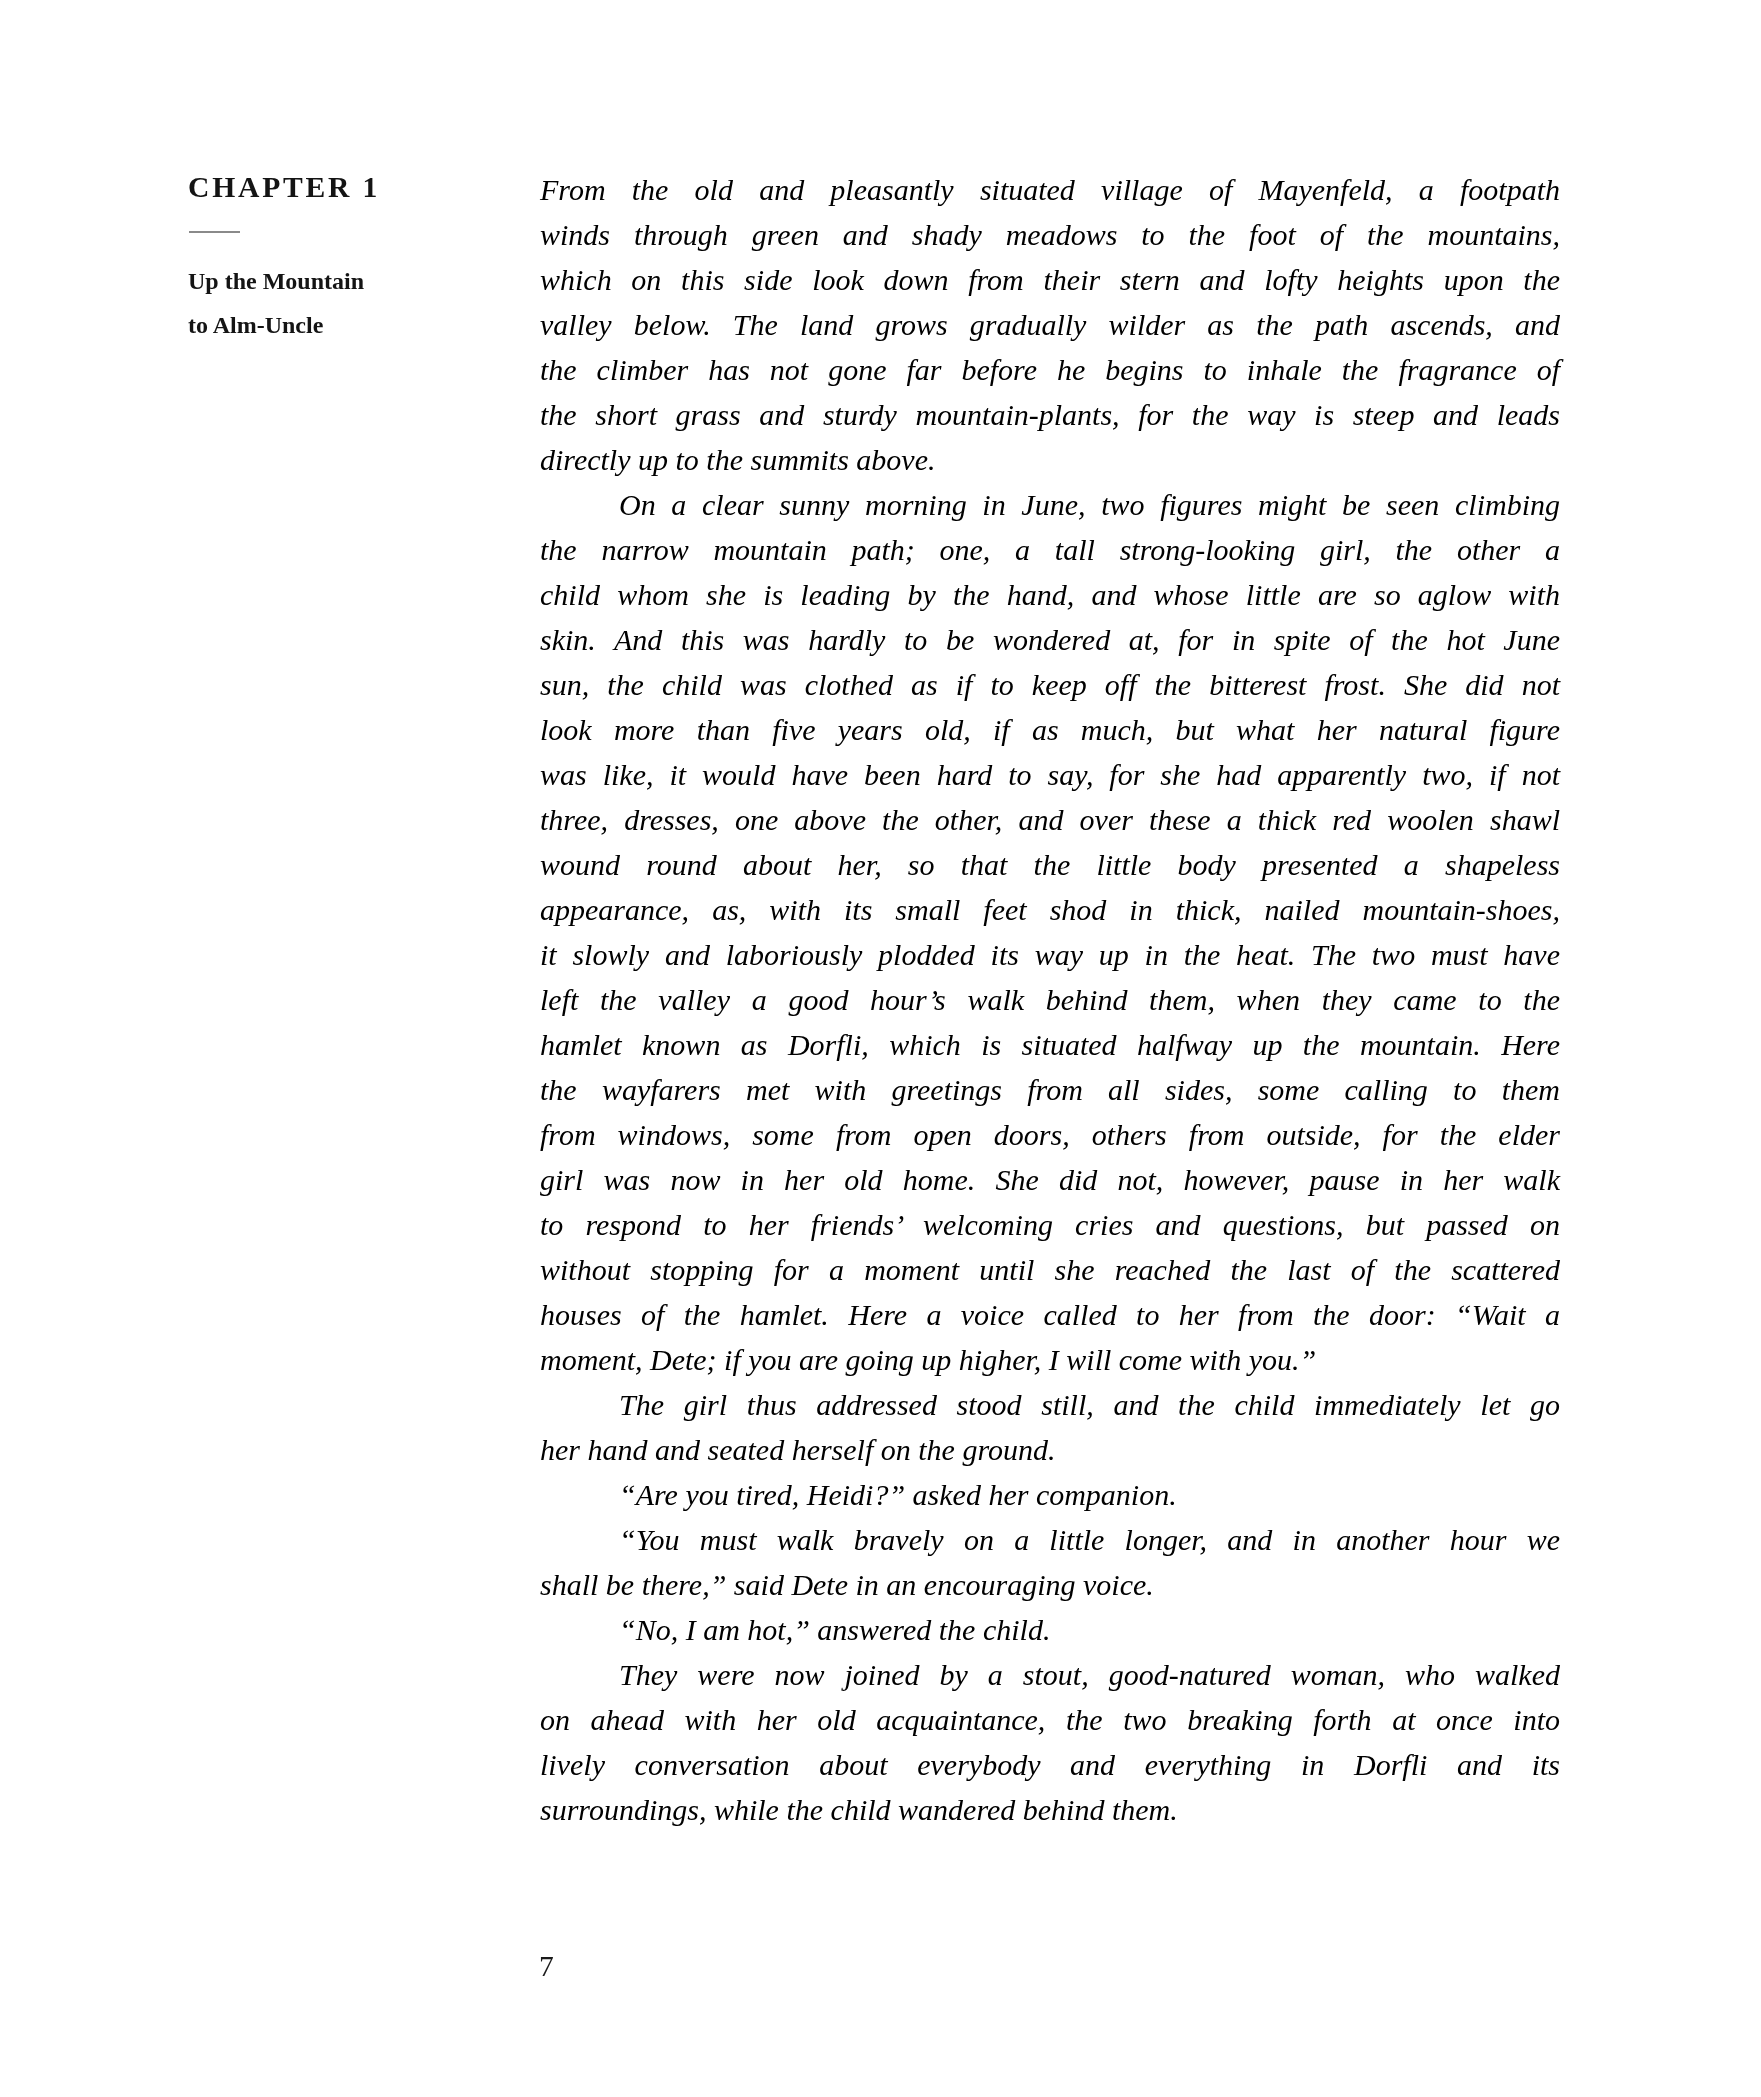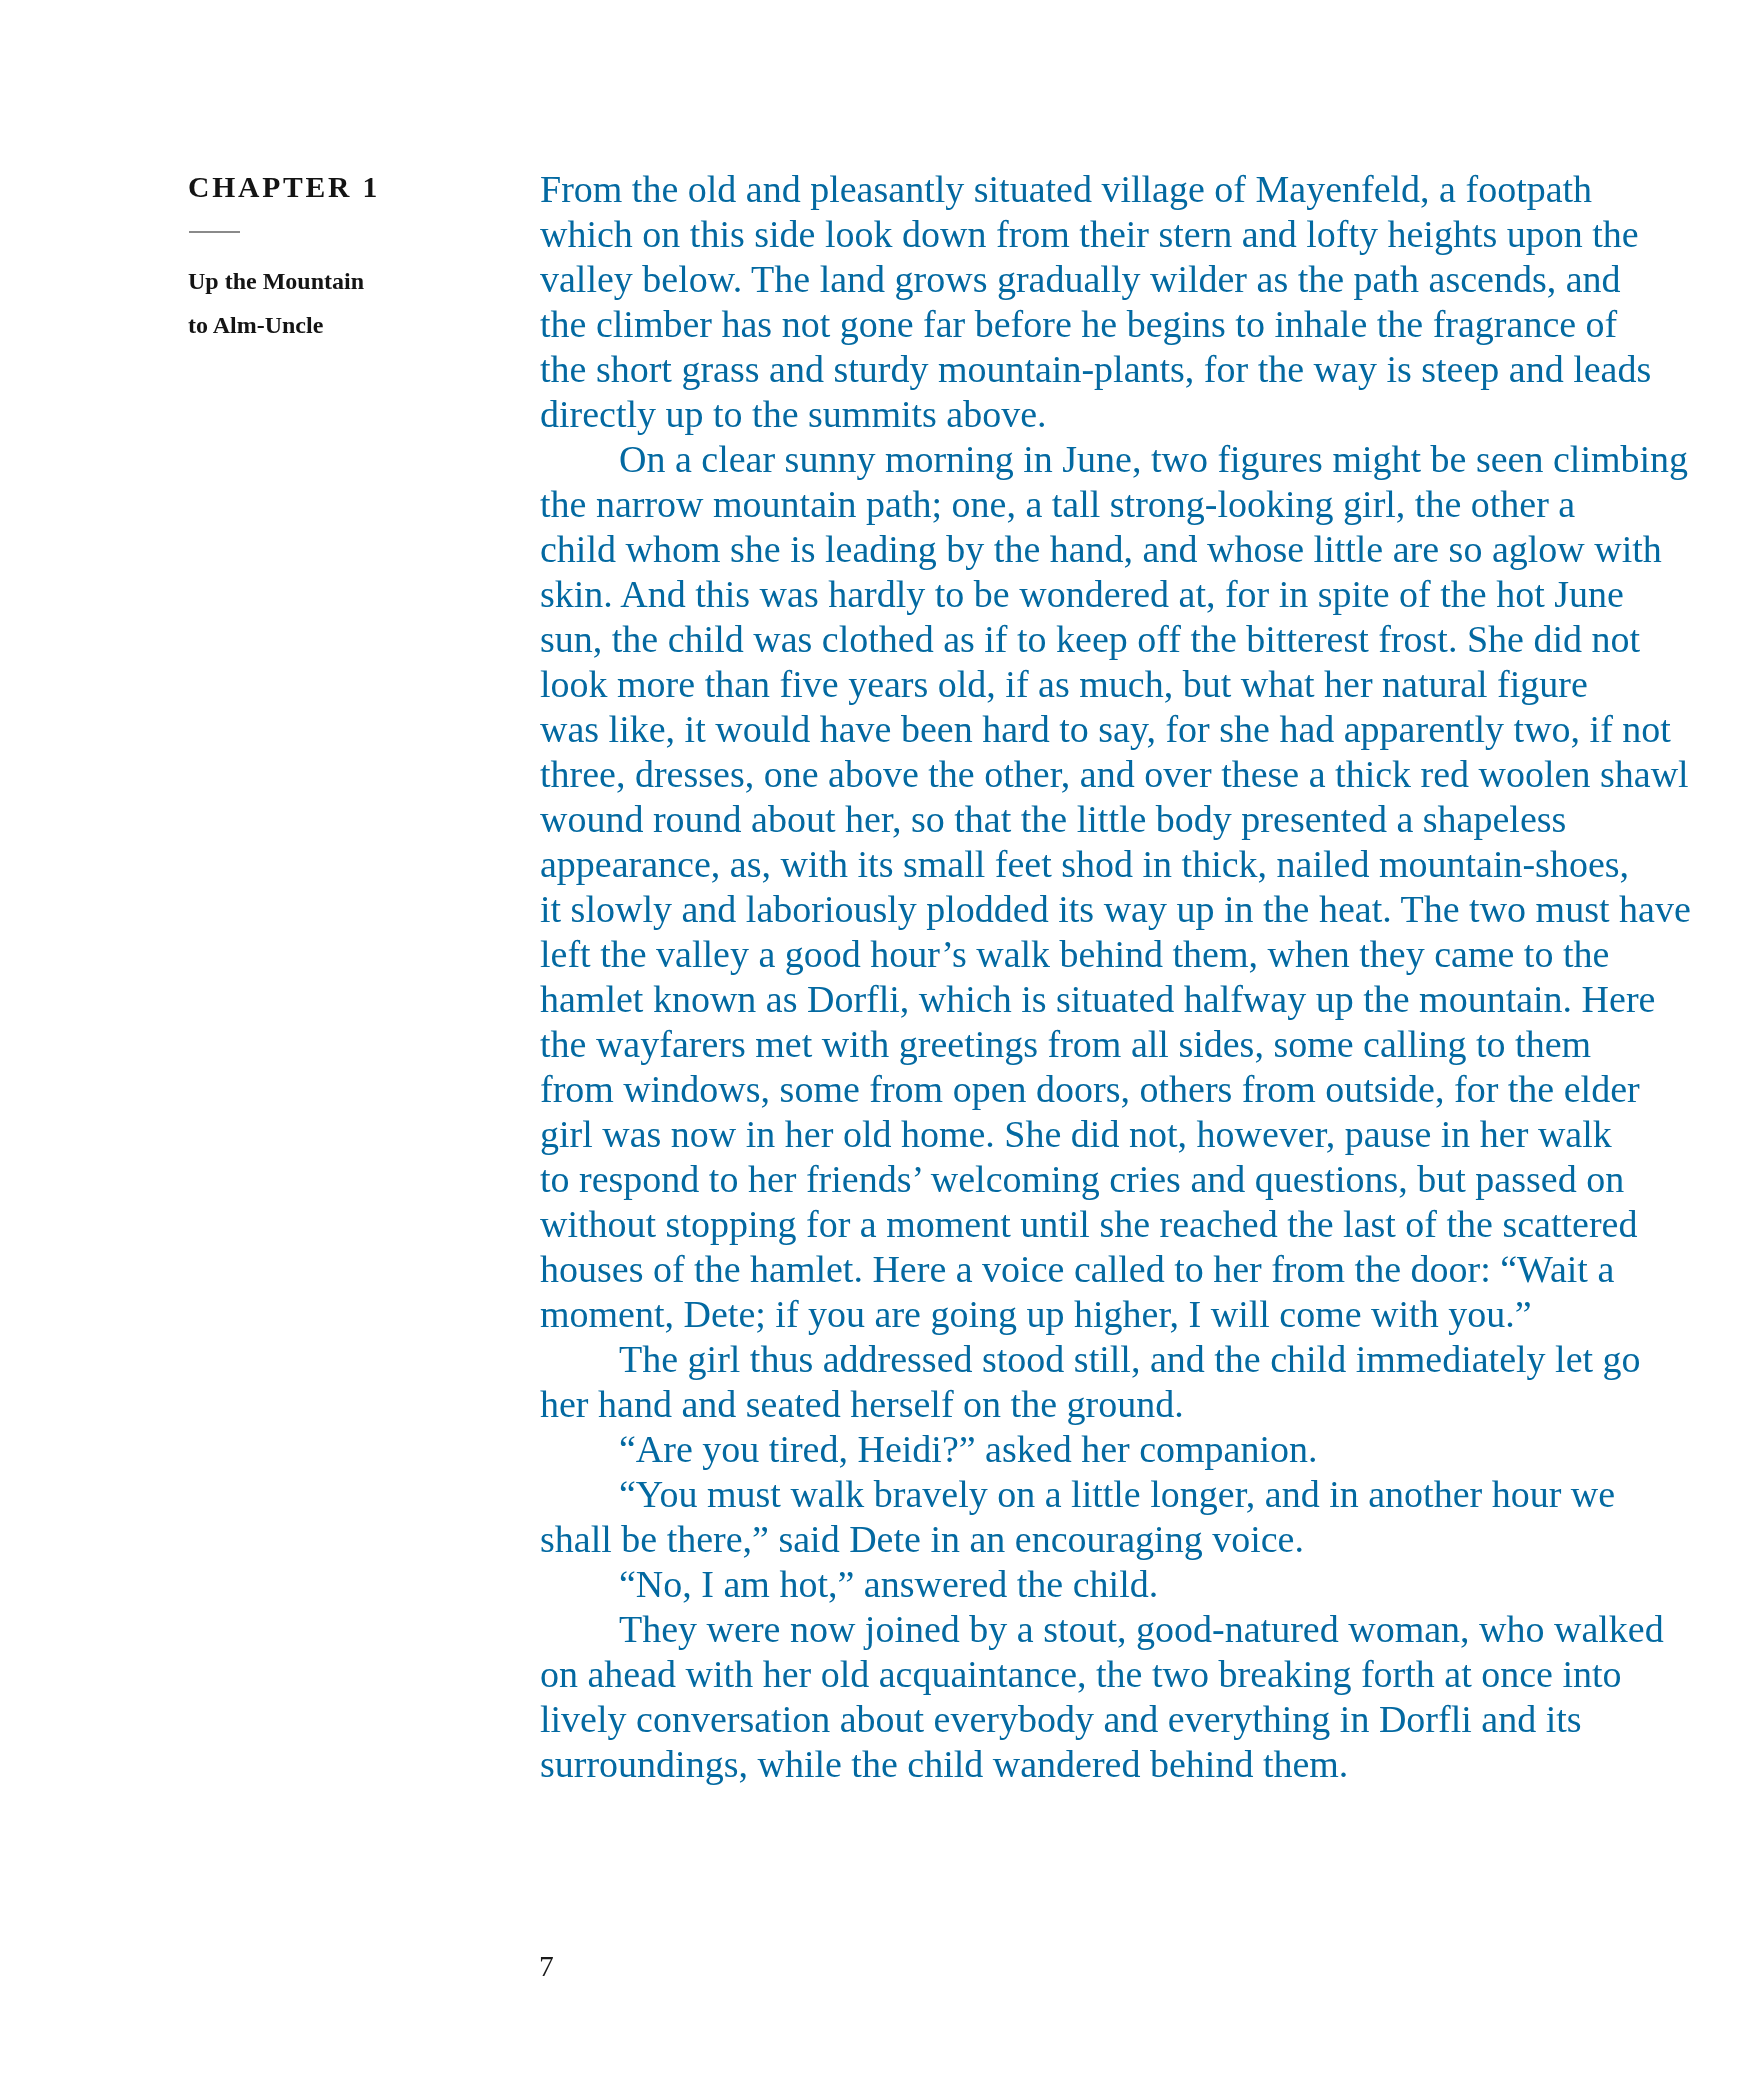--- a/index.html
+++ b/index.html
@@ -52,23 +52,24 @@
     color: #141414;
   }
   .chapter-title span { display: block; white-space: nowrap; }
 
   
   .body-text {
     position: absolute;
     left: 540px;
     top: 167px;
     width: 1020px;
-    font-size: 38px;
+    font-size: 30px;
     line-height: 45px;
-    color: #0369a1;
+    color: #000000;
+    font-style: italic;
   }
   .line {
     display: block;
     height: 45px;
     white-space: nowrap;
     text-align: justify;
     text-align-last: justify;
     overflow: visible;
   }
   .line.last {
@@ -95,20 +96,21 @@
   <div class="chapter-label">CHAPTER 1</div>
   <div class="chapter-rule"></div>
   <div class="chapter-title">
     <span>Up the Mountain</span>
     <span>to Alm-Uncle</span>
   </div>
 
   <div class="body-text" id="body-text">
       <div>
         <span class="line">From the old and pleasantly situated village of Mayenfeld, a footpath</span>
+        <span class="line">winds through green and shady meadows to the foot of the mountains,</span>
         <span class="line">which on this side look down from their stern and lofty heights upon the</span>
         <span class="line">valley below. The land grows gradually wilder as the path ascends, and</span>
         <span class="line">the climber has not gone far before he begins to inhale the fragrance of</span>
         <span class="line">the short grass and sturdy mountain-plants, for the way is steep and leads</span>
         <span class="line last">directly up to the summits above.</span>
       </div>
       <div>
         <span class="line indent">On a clear sunny morning in June, two figures might be seen climbing</span>
         <span class="line">the narrow mountain path; one, a tall strong-looking girl, the other a</span>
         <span class="line">child whom she is leading by the hand, and whose little are so aglow with</span>

